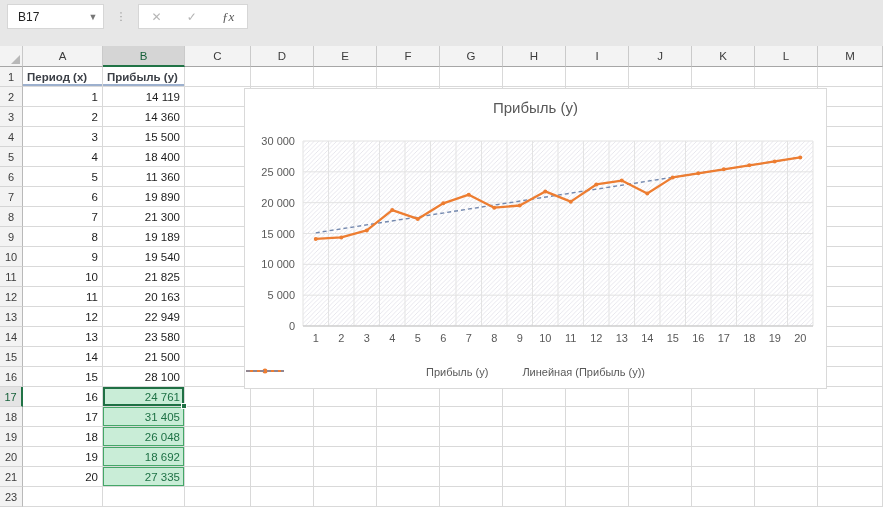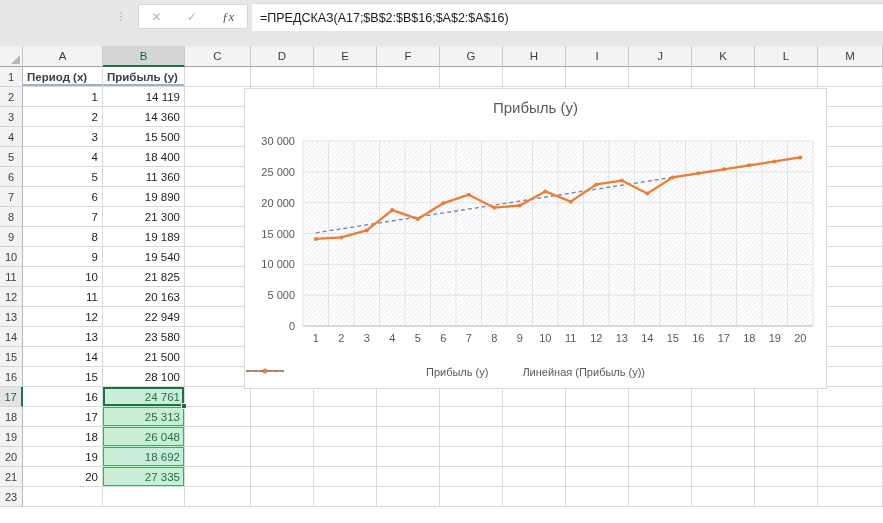--- a/index.html
+++ b/index.html
@@ -54,28 +54,29 @@
     font-size:15px; color:#595959; }
   .chart svg { position:absolute; left:0; top:0; }
   .legend { position:absolute; left:0; bottom:10px; width:100%; display:flex;
     justify-content:center; gap:34px; align-items:center; }
   .legend-item { display:flex; align-items:center; gap:6px; font-size:11px; color:#595959; }
 </style>
 </head>
 <body>
 
 <div class="toolbar">
+  <div class="name-box">
+    <span class="nm">B17</span>
+    <span class="nb-chev">▼</span>
+  </div>
   <div class="drag-dots">⋮</div>
   <div class="fx-box">
     <span class="tb-btn">✕</span>
     <span class="tb-btn">✓</span>
     <span class="fx">ƒx</span>
-  </div>
-  <div class="formula-bar">
-    <span class="ftext">=ПРЕДСКАЗ(A17;$B$2:$B$16;$A$2:$A$16)</span>
   </div>
 </div>
 
 <div class="sheet">
   <div class="col-headers" id="col-headers">
       <div class="corner">
         <span class="tri"></span>
       </div>
       <div class="col-h" style="width: 80px;">A</div>
       <div class="col-h sel" style="width: 82px;">B</div>
@@ -360,21 +361,21 @@
         <div class="cell" style="width: 63px;"></div>
         <div class="cell" style="width: 63px;"></div>
         <div class="cell" style="width: 63px;"></div>
         <div class="cell" style="width: 63px;"></div>
         <div class="cell" style="width: 63px;"></div>
         <div class="cell" style="width: 65px;"></div>
       </div>
       <div class="row">
         <div class="row-h">18</div>
         <div class="cell num" style="width: 80px;">17</div>
-        <div class="cell num forecast" style="width: 82px;">25 313</div>
+        <div class="cell num forecast" style="width: 82px;">31 405</div>
         <div class="cell" style="width: 66px;"></div>
         <div class="cell" style="width: 63px;"></div>
         <div class="cell" style="width: 63px;"></div>
         <div class="cell" style="width: 63px;"></div>
         <div class="cell" style="width: 63px;"></div>
         <div class="cell" style="width: 63px;"></div>
         <div class="cell" style="width: 63px;"></div>
         <div class="cell" style="width: 63px;"></div>
         <div class="cell" style="width: 63px;"></div>
         <div class="cell" style="width: 63px;"></div>

